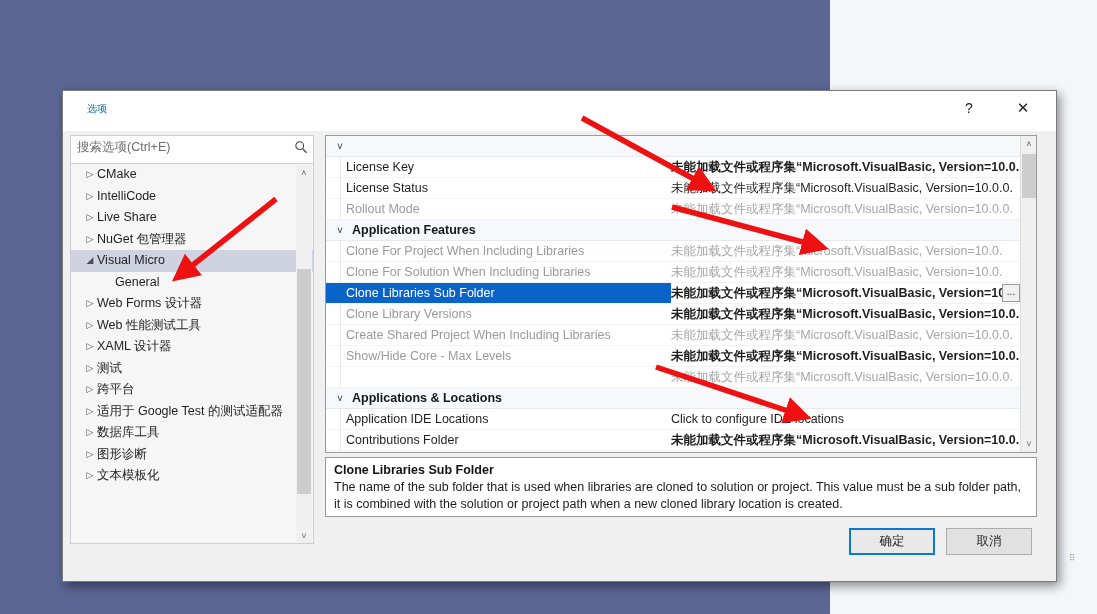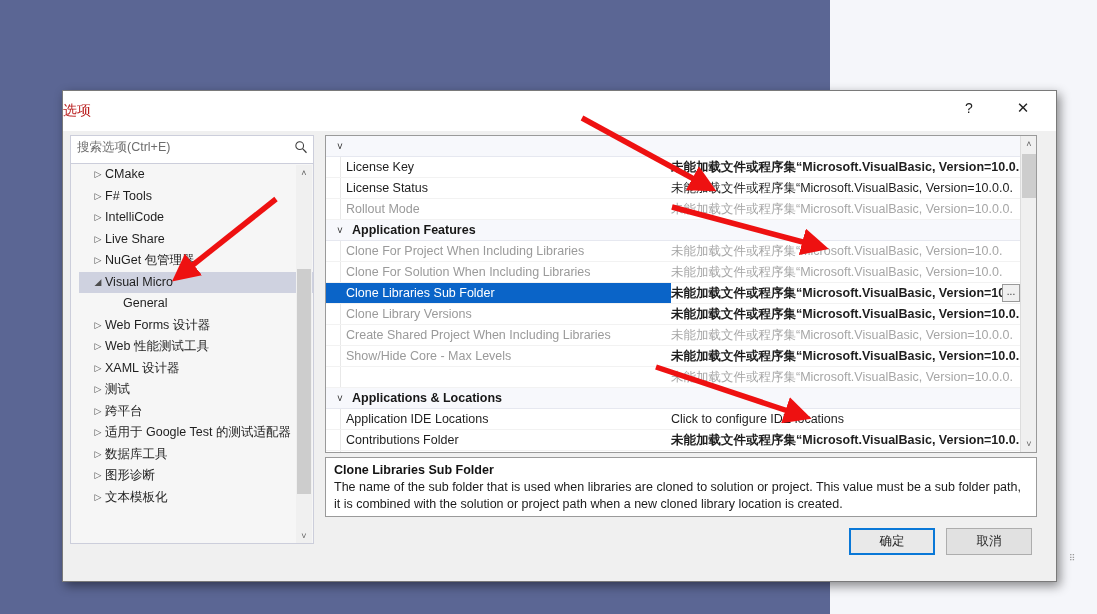--- a/index.html
+++ b/index.html
@@ -43,24 +43,24 @@
   }
 
   #title-bar {
     position: relative;
     height: 40px;
     background: #ffffff;
     box-sizing: border-box;
   }
   #dialog-title {
     position: absolute;
-    left: 0;
+    left: 24px;
     top: 11px;
-    font-size: 14px;
-    color: #b91c1c;
+    font-size: 10px;
+    color: #0369a1;
   }
   .titlebar-btn {
     position: absolute;
     top: 0;
     width: 46px;
     height: 34px;
     display: flex;
     align-items: center;
     justify-content: center;
     font-size: 14px;
@@ -105,21 +105,20 @@
   #tree-panel {
     position: absolute;
     left: 7px;
     top: 32px;
     width: 244px;
     height: 381px;
     background: #f6f6f6;
     border: 1px solid #cccedb;
     box-sizing: border-box;
     overflow: hidden;
-    padding-left: 8px;
   }
   .tree-item {
     position: relative;
     height: 21.5px;
     line-height: 21.5px;
     font-size: 12.5px;
     color: #1e1e1e;
     white-space: nowrap;
     padding-left: 12px;
     box-sizing: border-box;
@@ -390,21 +389,20 @@
       <div id="search-input-text">搜索选项(Ctrl+E)</div>
       <svg id="search-icon" viewBox="0 0 16 16">
         <circle cx="6.5" cy="6.5" r="4.4" fill="none" stroke="#3b3b3b" stroke-width="1.2"></circle>
         <line x1="9.8" y1="9.8" x2="14.3" y2="14.6" stroke="#3b3b3b" stroke-width="1.4"></line>
       </svg>
     </div>
 
     <div id="tree-panel">
       <div id="tree-items">
           <div class="tree-item"><span class="twisty">▷</span><span class="tree-label">CMake</span></div>
-          <div class="tree-item"><span class="twisty">▷</span><span class="tree-label">F# Tools</span></div>
           <div class="tree-item"><span class="twisty">▷</span><span class="tree-label">IntelliCode</span></div>
           <div class="tree-item"><span class="twisty">▷</span><span class="tree-label">Live Share</span></div>
           <div class="tree-item"><span class="twisty">▷</span><span class="tree-label">NuGet 包管理器</span></div>
           <div class="tree-item selected"><span class="twisty">◢</span><span class="tree-label">Visual Micro</span></div>
           <div class="tree-item child"><span class="tree-label">General</span></div>
           <div class="tree-item"><span class="twisty">▷</span><span class="tree-label">Web Forms 设计器</span></div>
           <div class="tree-item"><span class="twisty">▷</span><span class="tree-label">Web 性能测试工具</span></div>
           <div class="tree-item"><span class="twisty">▷</span><span class="tree-label">XAML 设计器</span></div>
           <div class="tree-item"><span class="twisty">▷</span><span class="tree-label">测试</span></div>
           <div class="tree-item"><span class="twisty">▷</span><span class="tree-label">跨平台</span></div>

